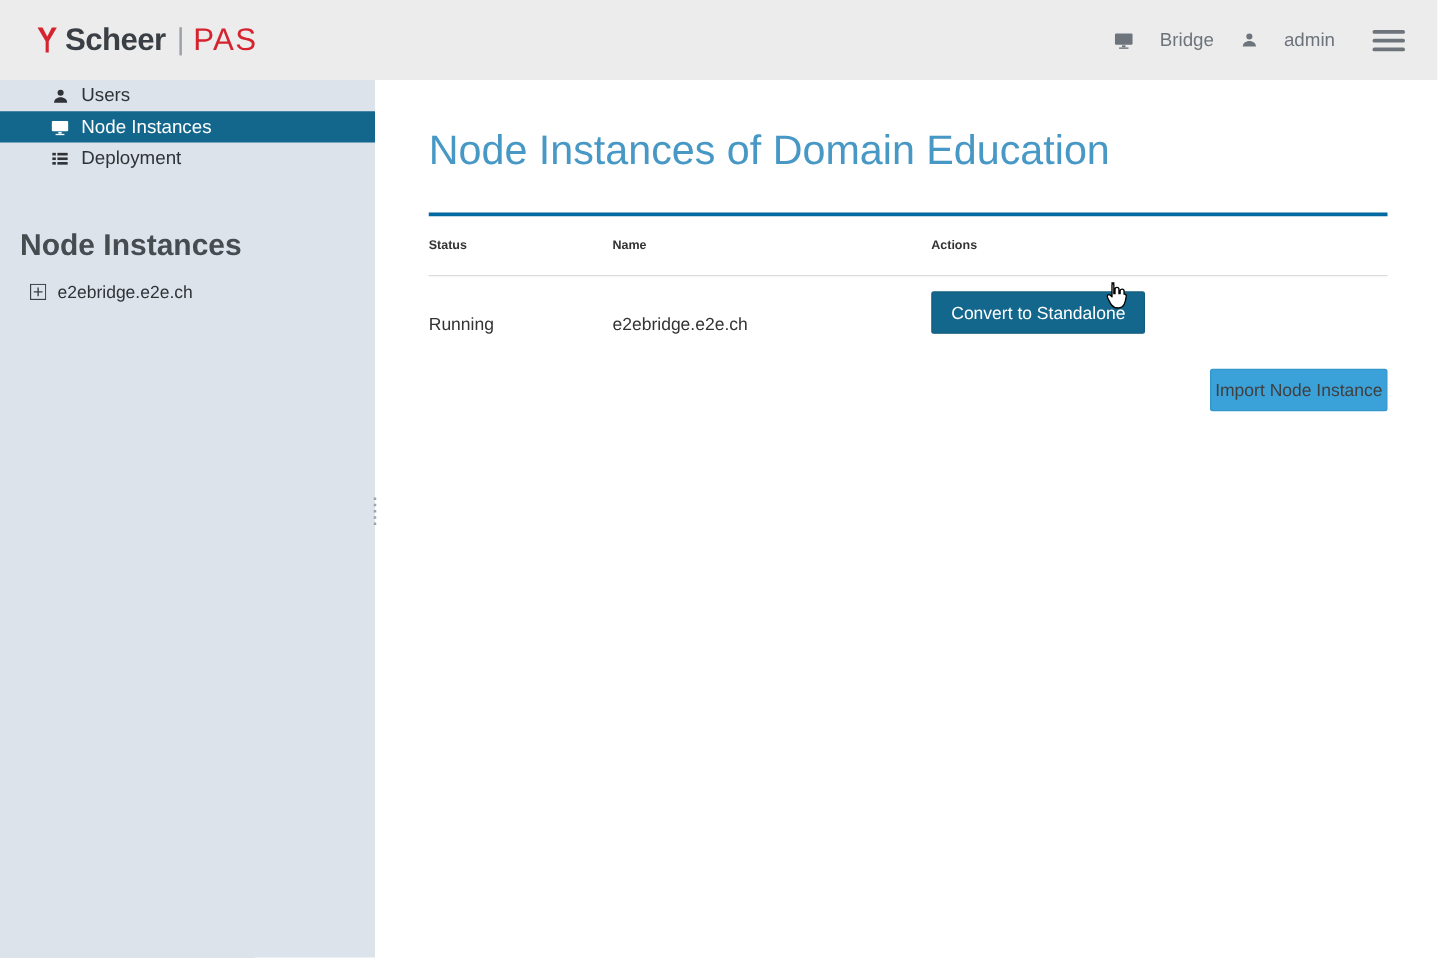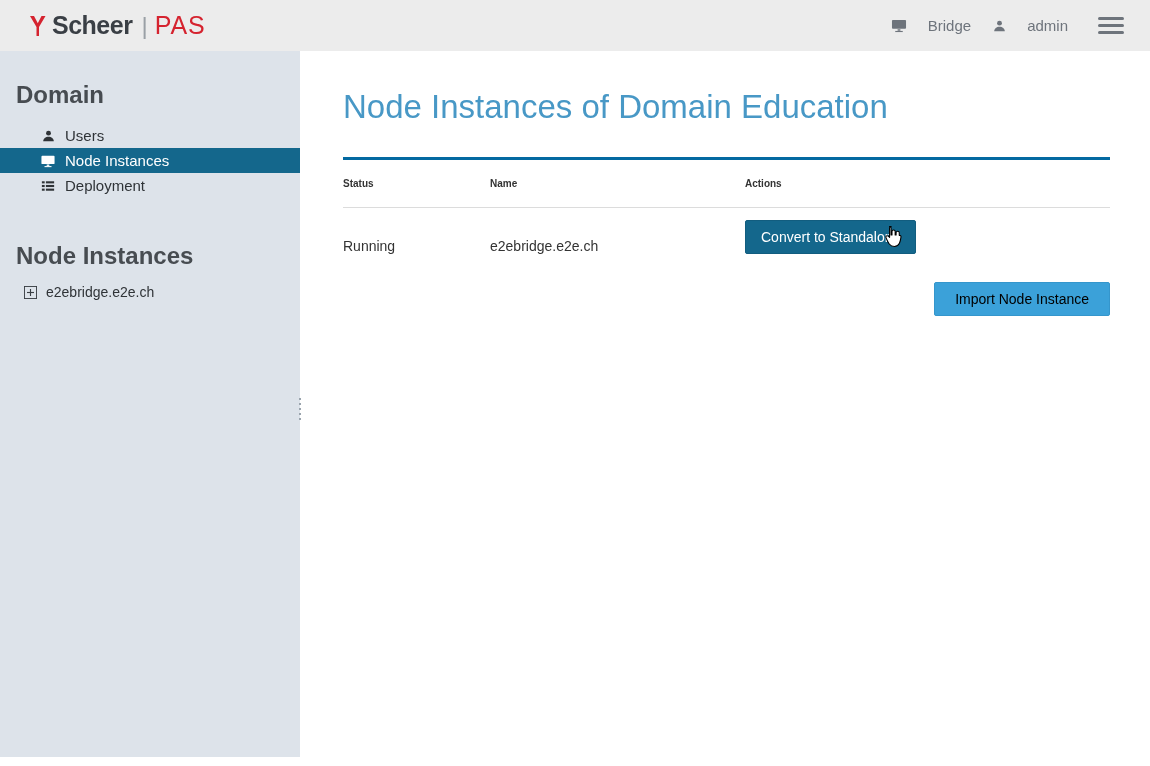--- a/index.html
+++ b/index.html
@@ -7,21 +7,21 @@
   body {
     font-family:"Liberation Sans", sans-serif;
     background:#ffffff;
     position:relative;
     overflow:hidden;
     color:#333;
   }
 
   
   .header {
-    height:51px;
+    height:64px;
     background:#ececec;
     display:flex;
     align-items:center;
     padding:0 26px 0 28px;
   }
   .logo { display:flex; align-items:center; gap:5px; }
   .logo-mark { display:flex; align-items:center; }
   .logo-brand { font-size:25px; font-weight:bold; color:#3a3f45; letter-spacing:-0.5px; }
   .logo-sep { font-size:24px; font-weight:300; color:#9aa0a6; margin:0 2px 0 4px; }
   .logo-product { font-size:25px; color:#d5232f; letter-spacing:1px; }
@@ -144,25 +144,25 @@
     border:1px solid #125d7f;
     font-family:"Liberation Sans", sans-serif;
     font-size:14px;
     padding:8px 15px;
     border-radius:2px;
     cursor:pointer;
   }
   .import-row { display:flex; justify-content:flex-end; margin-top:16px; }
   .btn-blue {
     background:#3ba1d9;
-    color:#000000;
+    color:#404040;
     border:1px solid #3596cc;
     font-family:"Liberation Sans", sans-serif;
     font-size:14px;
-    padding:8px 20px;
+    padding:8px 3px;
     border-radius:2px;
     cursor:pointer;
   }
 
   
   .cursor {
     position:absolute;
     left:882px;
     top:224px;
     pointer-events:none;
@@ -207,21 +207,20 @@
       <span></span>
         <span></span>
         <span></span>
     </div>
   </div>
 </div>
 
 <div class="page-body">
 
   <div class="sidebar">
-    <div class="side-heading">Domain</div>
 
     <ul class="side-menu">
       <li class="side-item">
         <span class="icon">
           <svg width="13" height="14" viewBox="0 0 16 16" fill="currentColor">
             <circle cx="8" cy="4.5" r="3"></circle>
             <path d="M1.5 14.5c0-3.3 2.9-5.5 6.5-5.5s6.5 2.2 6.5 5.5z"></path>
           </svg>
         </span>
         <span>Users</span>

